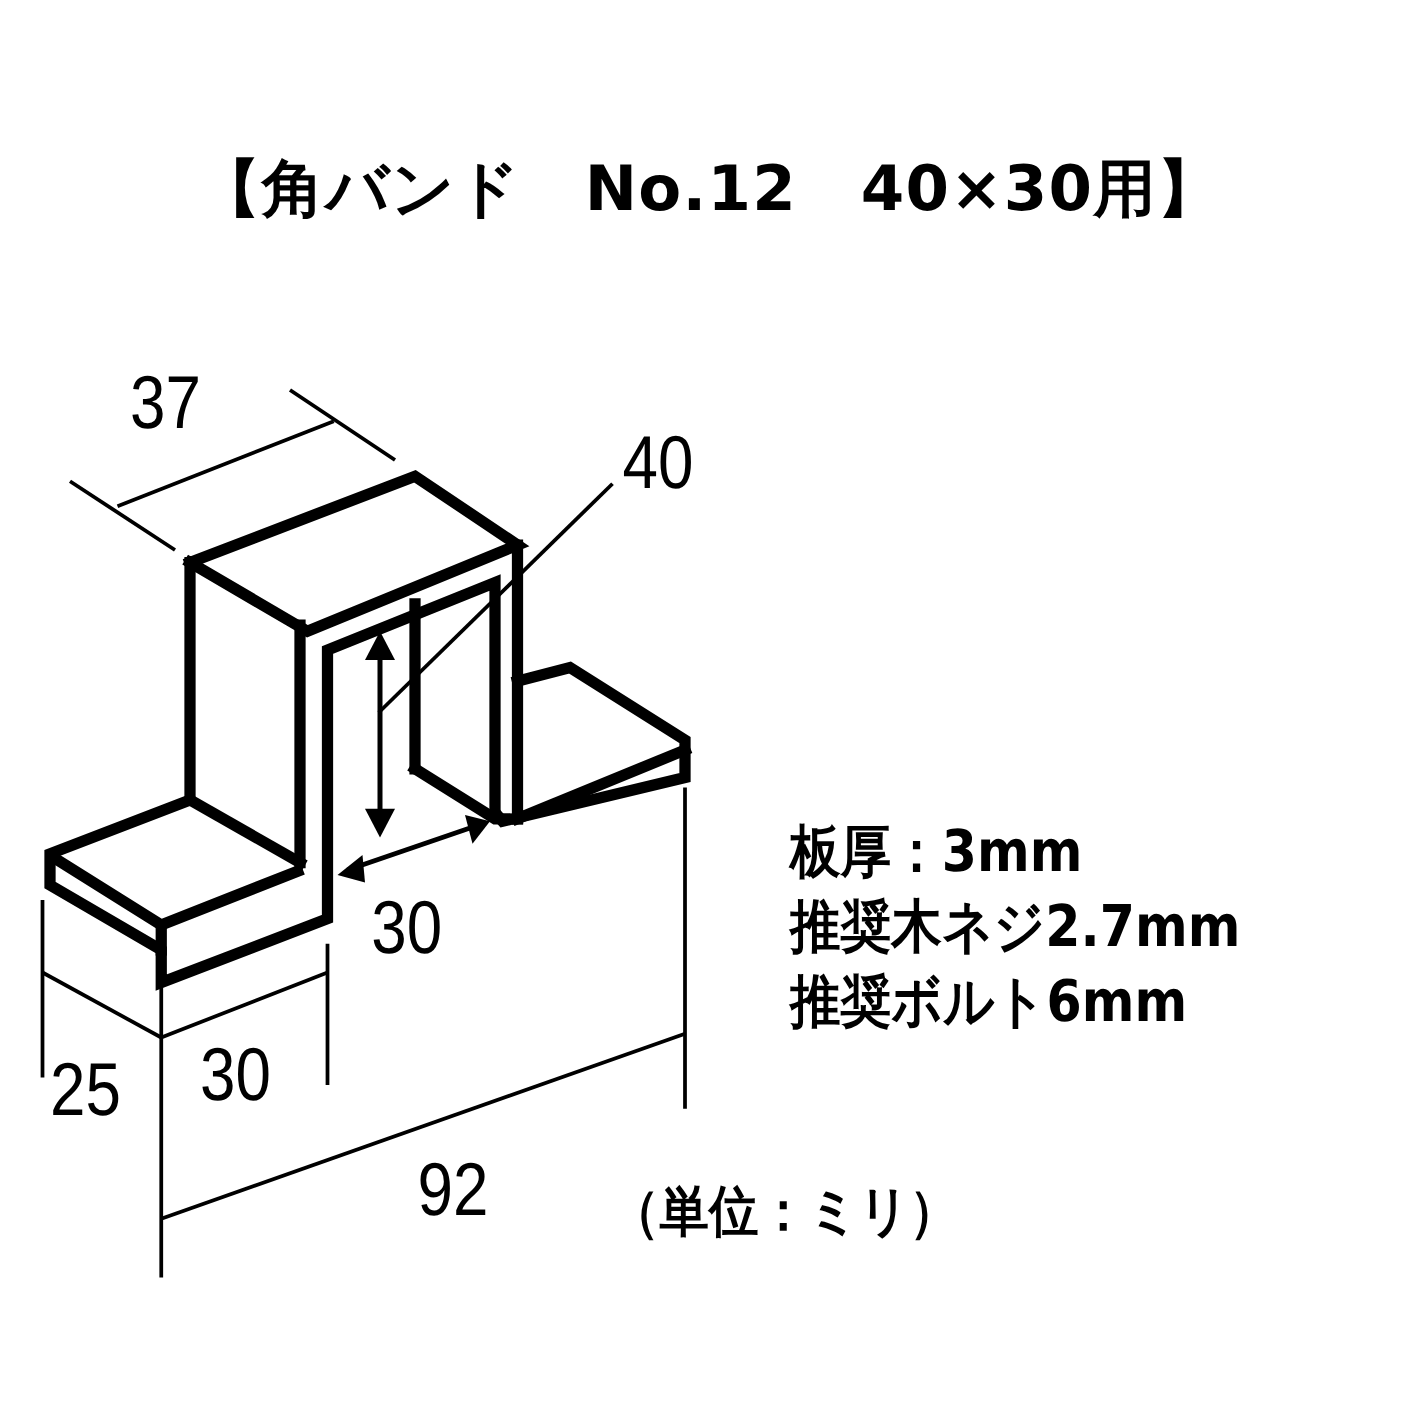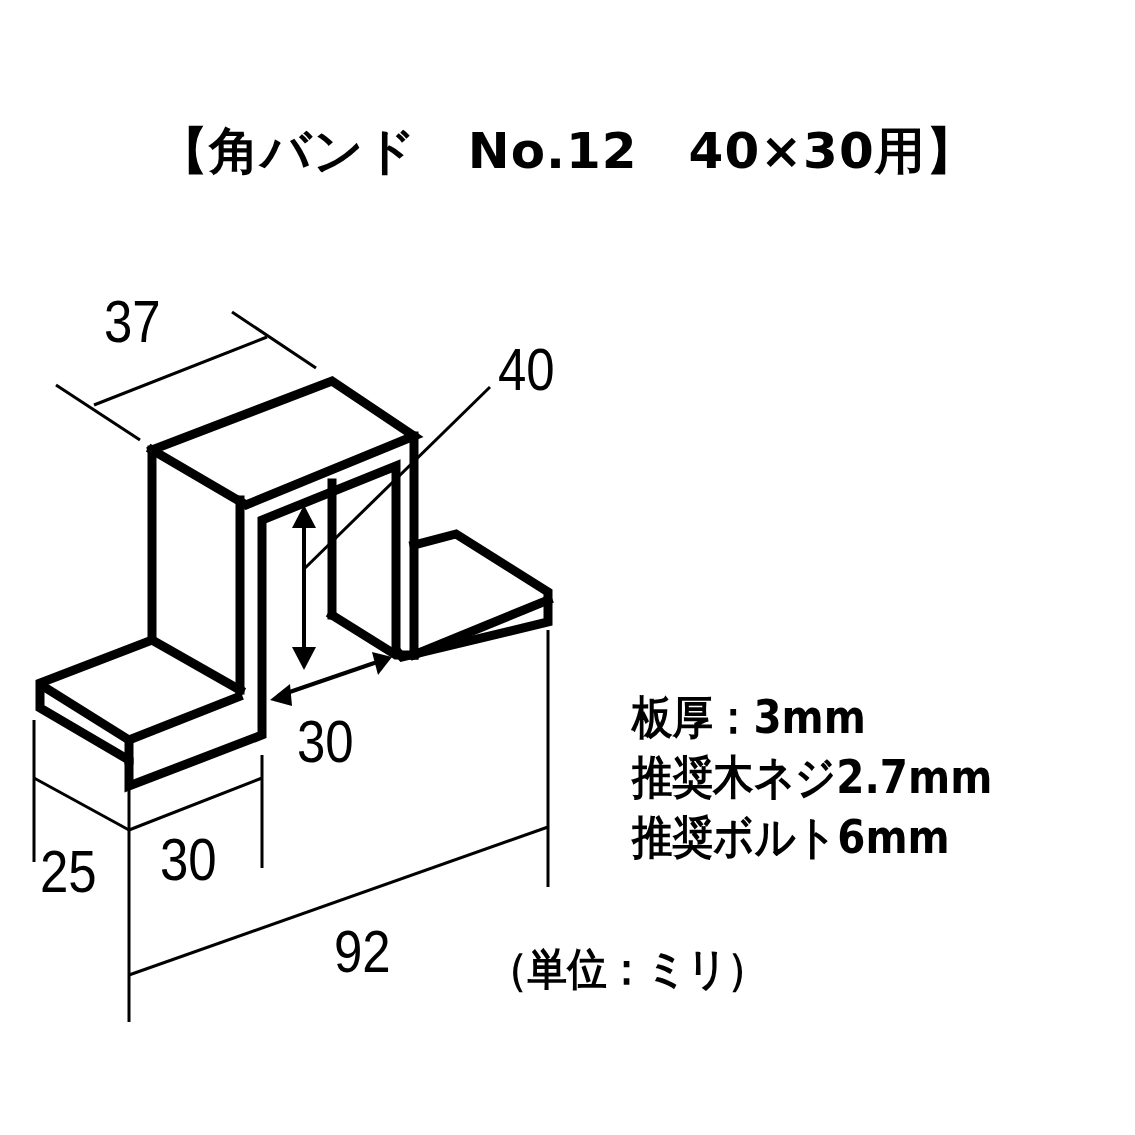--- a/index.html
+++ b/index.html
@@ -1,20 +1,20 @@
 <!DOCTYPE html>
 <html><head>
 <meta charset="utf-8">
 <style>
   html,body{margin:0;padding:0;background:#ffffff;}
   body{width:1135px;height:1135px;position:relative;overflow:hidden;font-family:"DejaVu Sans","Liberation Sans",sans-serif;color:#000;}
   .title{position:absolute;left:0;top:118px;width:1135px;text-align:center;font-size:50px;font-weight:bold;letter-spacing:1px;white-space:pre;}
   .drawing{position:absolute;left:0;top:0;}
   .dim{position:absolute;font-family:"Liberation Sans","DejaVu Sans",sans-serif;font-size:60px;line-height:1;transform:scaleX(0.85);transform-origin:left top;}
-  .specs{position:absolute;left:632px;top:688px;font-size:46px;font-weight:bold;line-height:1.3;}
+  .specs{position:absolute;left:632px;top:652px;font-size:46px;font-weight:bold;line-height:1.3;}
   .spec-line{white-space:nowrap;transform:scaleX(0.88);transform-origin:left top;}
   .unit{position:absolute;left:488px;top:940px;font-size:44px;font-weight:bold;white-space:nowrap;transform:scaleX(0.9);transform-origin:left top;}
 </style>
 </head>
 <body>
 
 <div class="title">【角バンド　No.12　40×30用】</div>
 
 <svg class="drawing" width="1135" height="1135" viewBox="0 0 1135 1135">
   <g fill="none" stroke="#000" stroke-width="9" stroke-linejoin="miter" stroke-linecap="square">

